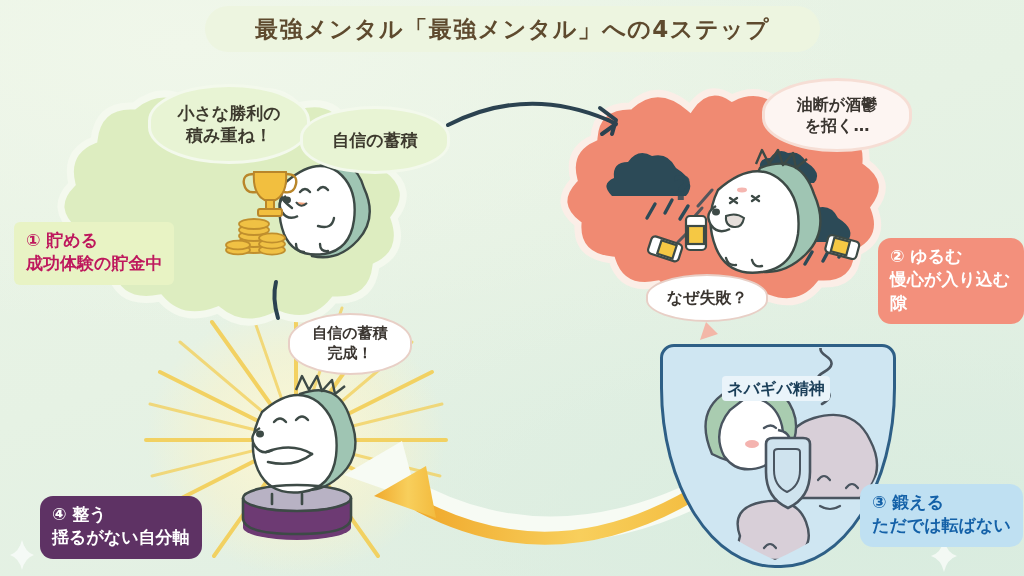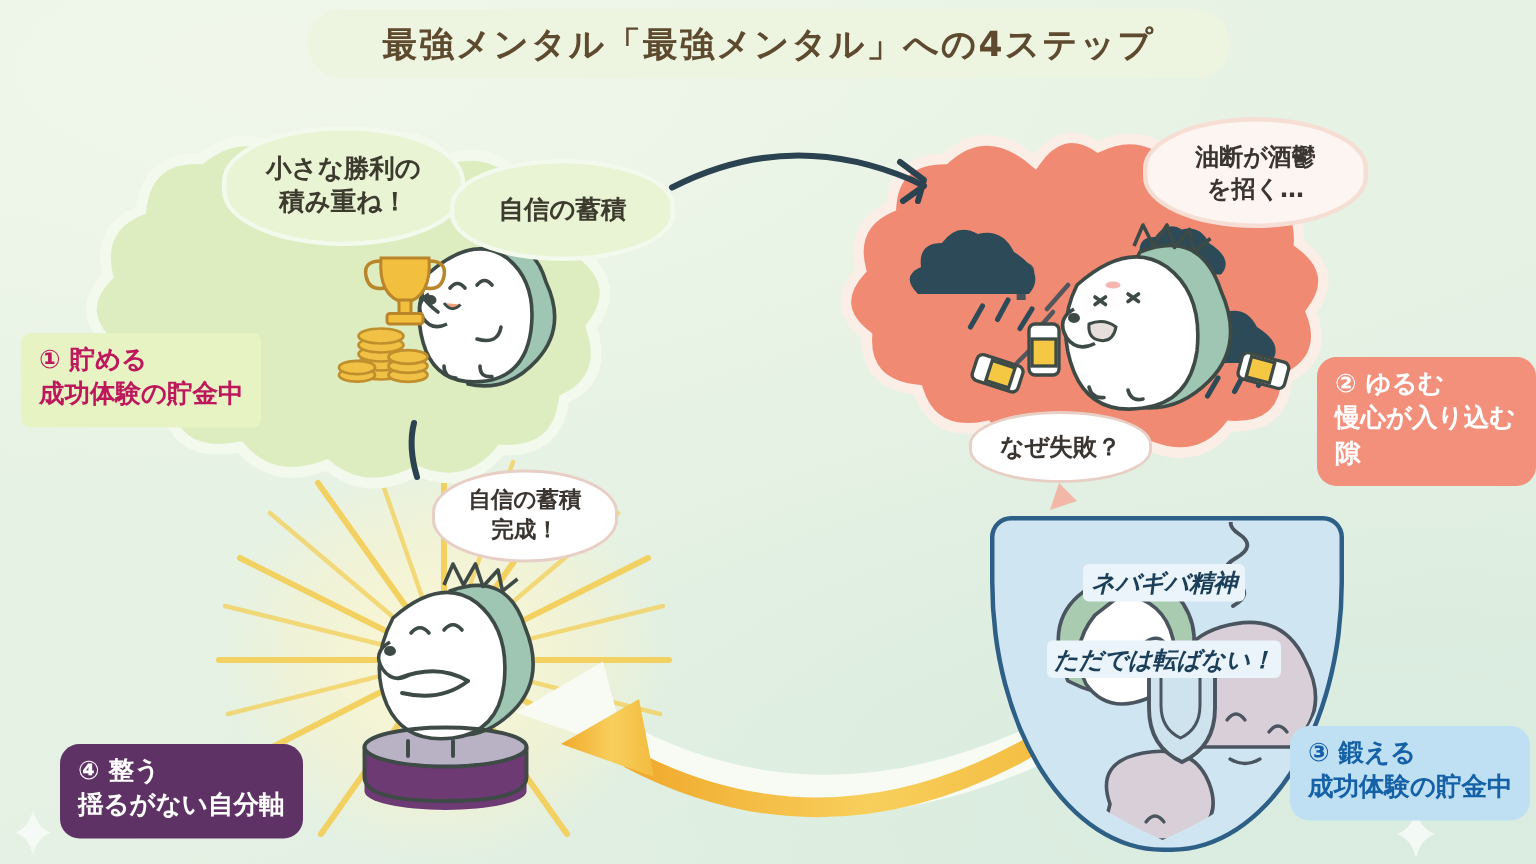--- a/index.html
+++ b/index.html
@@ -71,21 +71,21 @@
     border:3px solid #2e5f86;
     border-top-left-radius:14px;border-top-right-radius:14px;
     border-bottom-left-radius:115px 180px;border-bottom-right-radius:115px 180px;
     overflow:hidden;
   }
   .shield-label{
     position:absolute;left:676px;top:352px;width:200px;
     text-align:center;font-weight:bold;color:#1b3f59;line-height:1.45;
     font-size:16px;white-space:pre-line;
   }
-  .shield-label span{background:#eaf4fa;padding:1px 5px;border-radius:4px;display:inline-block;margin:1px 0;font-style:italic;}
+  .shield-label span{background:#eaf4fa;padding:1px 5px;border-radius:4px;display:inline-block;margin:1px 0;}
 
   
   .pedestal{
     position:absolute;left:243px;top:492px;width:108px;height:48px;
     background:#6d3a73;border-radius:50%/26%;
   }
   .pedestal-top{
     position:absolute;left:243px;top:486px;width:108px;height:24px;
     background:#b8b2c4;border-radius:50%;
   }
@@ -335,25 +335,24 @@
       <path d="M764 548 q6 -8 12 0" fill="none" stroke="#4a5560" stroke-width="2.2" stroke-linecap="round"></path>
     </g>
 
     <g>
       <path d="M706 322 l-6 18 l18 -6 Z" fill="#f3b7a8"></path>
     </g>
   </svg>
 
   <div class="shield-label">
     <span>ネバギバ精神</span><br>
-    <span>ただでは転ばない！</span>
   </div>
 
   <div class="badge badge-3">③  鍛える
-成功体験の貯金中</div>
+ただでは転ばない</div>
 
   <div class="pedestal"></div>
   <div class="pedestal-top"></div>
   <svg class="layer" viewBox="0 0 1024 576">
     <g>
       <path d="M300 394 q38 -14 50 24 q14 34 -8 56 q-22 22 -48 14 q-16 -48 6 -94 Z" fill="#9fc5b3" stroke="#3d4a46" stroke-width="2.4"></path>
       <path d="M296 390 l6 -14 l7 14 l8 -14 l5 15 l10 -11 l3 14 l10 -8" fill="none" stroke="#3d4a46" stroke-width="2.4" stroke-linejoin="round"></path>
       <path d="M262 412 q32 -28 56 -10 q22 18 18 54 q-4 32 -34 36 q-32 4 -44 -22
                q-12 -28 4 -58 Z" fill="#ffffff" stroke="#3d4a46" stroke-width="2.4"></path>
       <path d="M260 428 q-12 7 -5 18 q7 10 18 4" fill="#ffffff" stroke="#3d4a46" stroke-width="2.4"></path>

